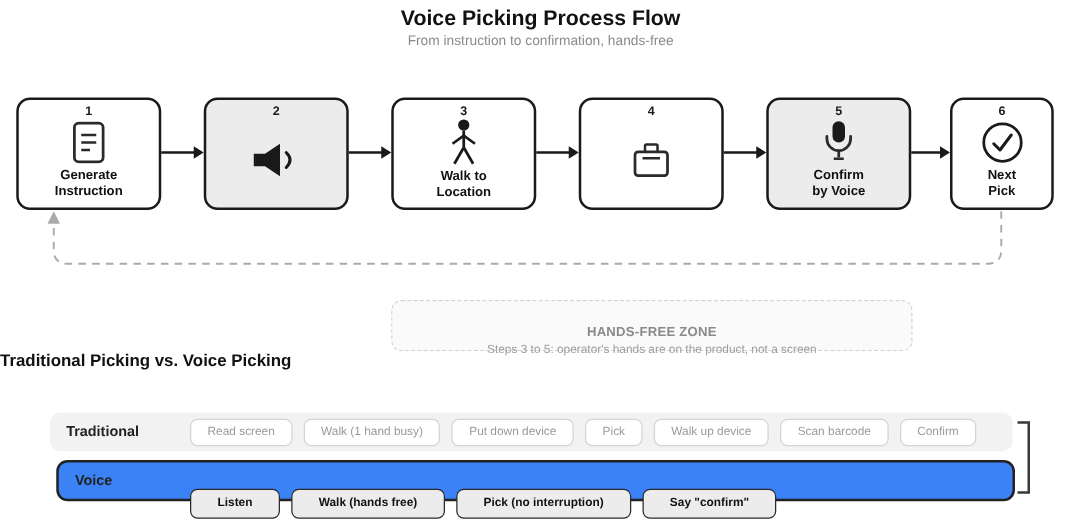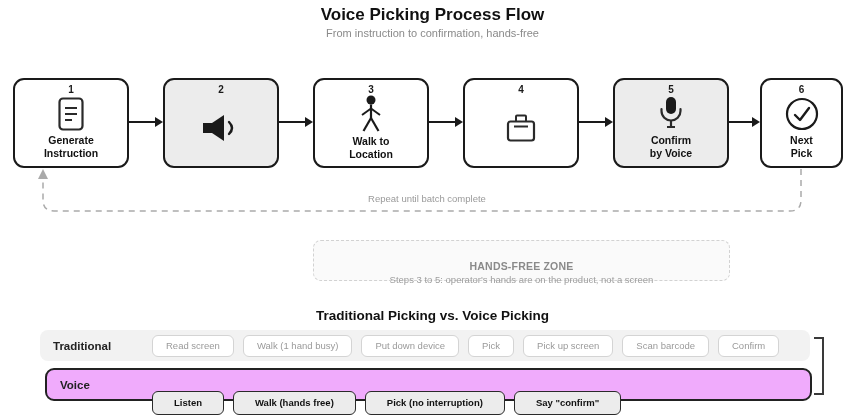--- a/index.html
+++ b/index.html
@@ -36,25 +36,25 @@
                 font-size:9.5px;color:#9a9a9a;}
 
   
   .zone{position:absolute;left:313px;top:240px;width:417px;height:41px;box-sizing:border-box;
         border:1.5px dashed #d2d2d2;border-radius:8px;background:#fafafa;
         display:flex;flex-direction:column;align-items:center;justify-content:center;gap:2px;}
   .zone-title{font-size:10.5px;font-weight:700;color:#8a8a8a;letter-spacing:.2px;margin-top:23px;}
   .zone-sub{font-size:9.5px;color:#9e9e9e;}
 
   
-  .cmp-title{position:absolute;top:308px;left:0;width:865px;text-align:center;
+  .cmp-title{position:absolute;top:281px;left:0;width:865px;
              font-size:13.5px;font-weight:700;color:#111;}
   .row{position:absolute;box-sizing:border-box;display:flex;align-items:center;}
   .row-traditional{left:40px;top:330px;width:770px;height:31px;background:#f2f2f2;border-radius:8px;}
-  .row-voice{left:45px;top:368px;width:767px;height:33px;background:#f0abfc;
+  .row-voice{left:45px;top:368px;width:767px;height:33px;background:#3b82f6;
              border:2px solid #222;border-radius:9px;}
   .row-label{font-weight:700;font-size:11.5px;color:#222;margin-left:13px;flex-shrink:0;}
   .row-traditional .row-label{width:99px;}
   .row-voice .row-label{width:92px;}
   .pills{display:flex;gap:9px;align-items:center;}
   .pill-t{height:22px;display:flex;align-items:center;justify-content:center;
           padding:0 13px;min-width:34px;background:#fff;border:1px solid #d4d4d4;
           border-radius:6px;font-size:9.5px;color:#9a9a9a;box-sizing:border-box;white-space:nowrap;}
   .pill-v{height:24px;display:flex;align-items:center;justify-content:center;
           padding:0 21px;background:#ececec;border:1.5px solid #2a2a2a;
@@ -176,37 +176,36 @@
       <div class="arrow-line"></div>
       <div class="arrow-head"></div>
     </div>
 
   <svg class="overlay-svg" width="865" height="416" viewBox="0 0 865 416">
     <path d="M 801 169 L 801 200 Q 801 211 790 211 L 54 211 Q 43 211 43 200 L 43 178" fill="none" stroke="#aaaaaa" stroke-width="1.5" stroke-dasharray="6 5"></path>
     <polygon points="43,169 38,179 48,179" fill="#aaaaaa"></polygon>
     <path d="M 814 338 L 823 338 L 823 394 L 814 394" fill="none" stroke="#3a3a3a" stroke-width="2"></path>
   </svg>
 
-  <div class="repeat-label">Repeat until batch complete</div>
 
   <div class="zone">
     <div class="zone-title">HANDS-FREE ZONE</div>
     <div class="zone-sub">Steps 3 to 5: operator's hands are on the product, not a screen</div>
   </div>
 
   <div class="cmp-title">Traditional Picking vs. Voice Picking</div>
 
   <div class="row row-traditional">
     <div class="row-label">Traditional</div>
     <div class="pills">
       <span class="pill-t">Read screen</span>
       <span class="pill-t">Walk (1 hand busy)</span>
       <span class="pill-t">Put down device</span>
       <span class="pill-t">Pick</span>
-      <span class="pill-t">Pick up screen</span>
+      <span class="pill-t">Walk up device</span>
       <span class="pill-t">Scan barcode</span>
       <span class="pill-t">Confirm</span>
     </div>
   </div>
 
   <div class="row row-voice">
     <div class="row-label">Voice</div>
     <div class="pills">
       <span class="pill-v">Listen</span>
       <span class="pill-v">Walk (hands free)</span>

